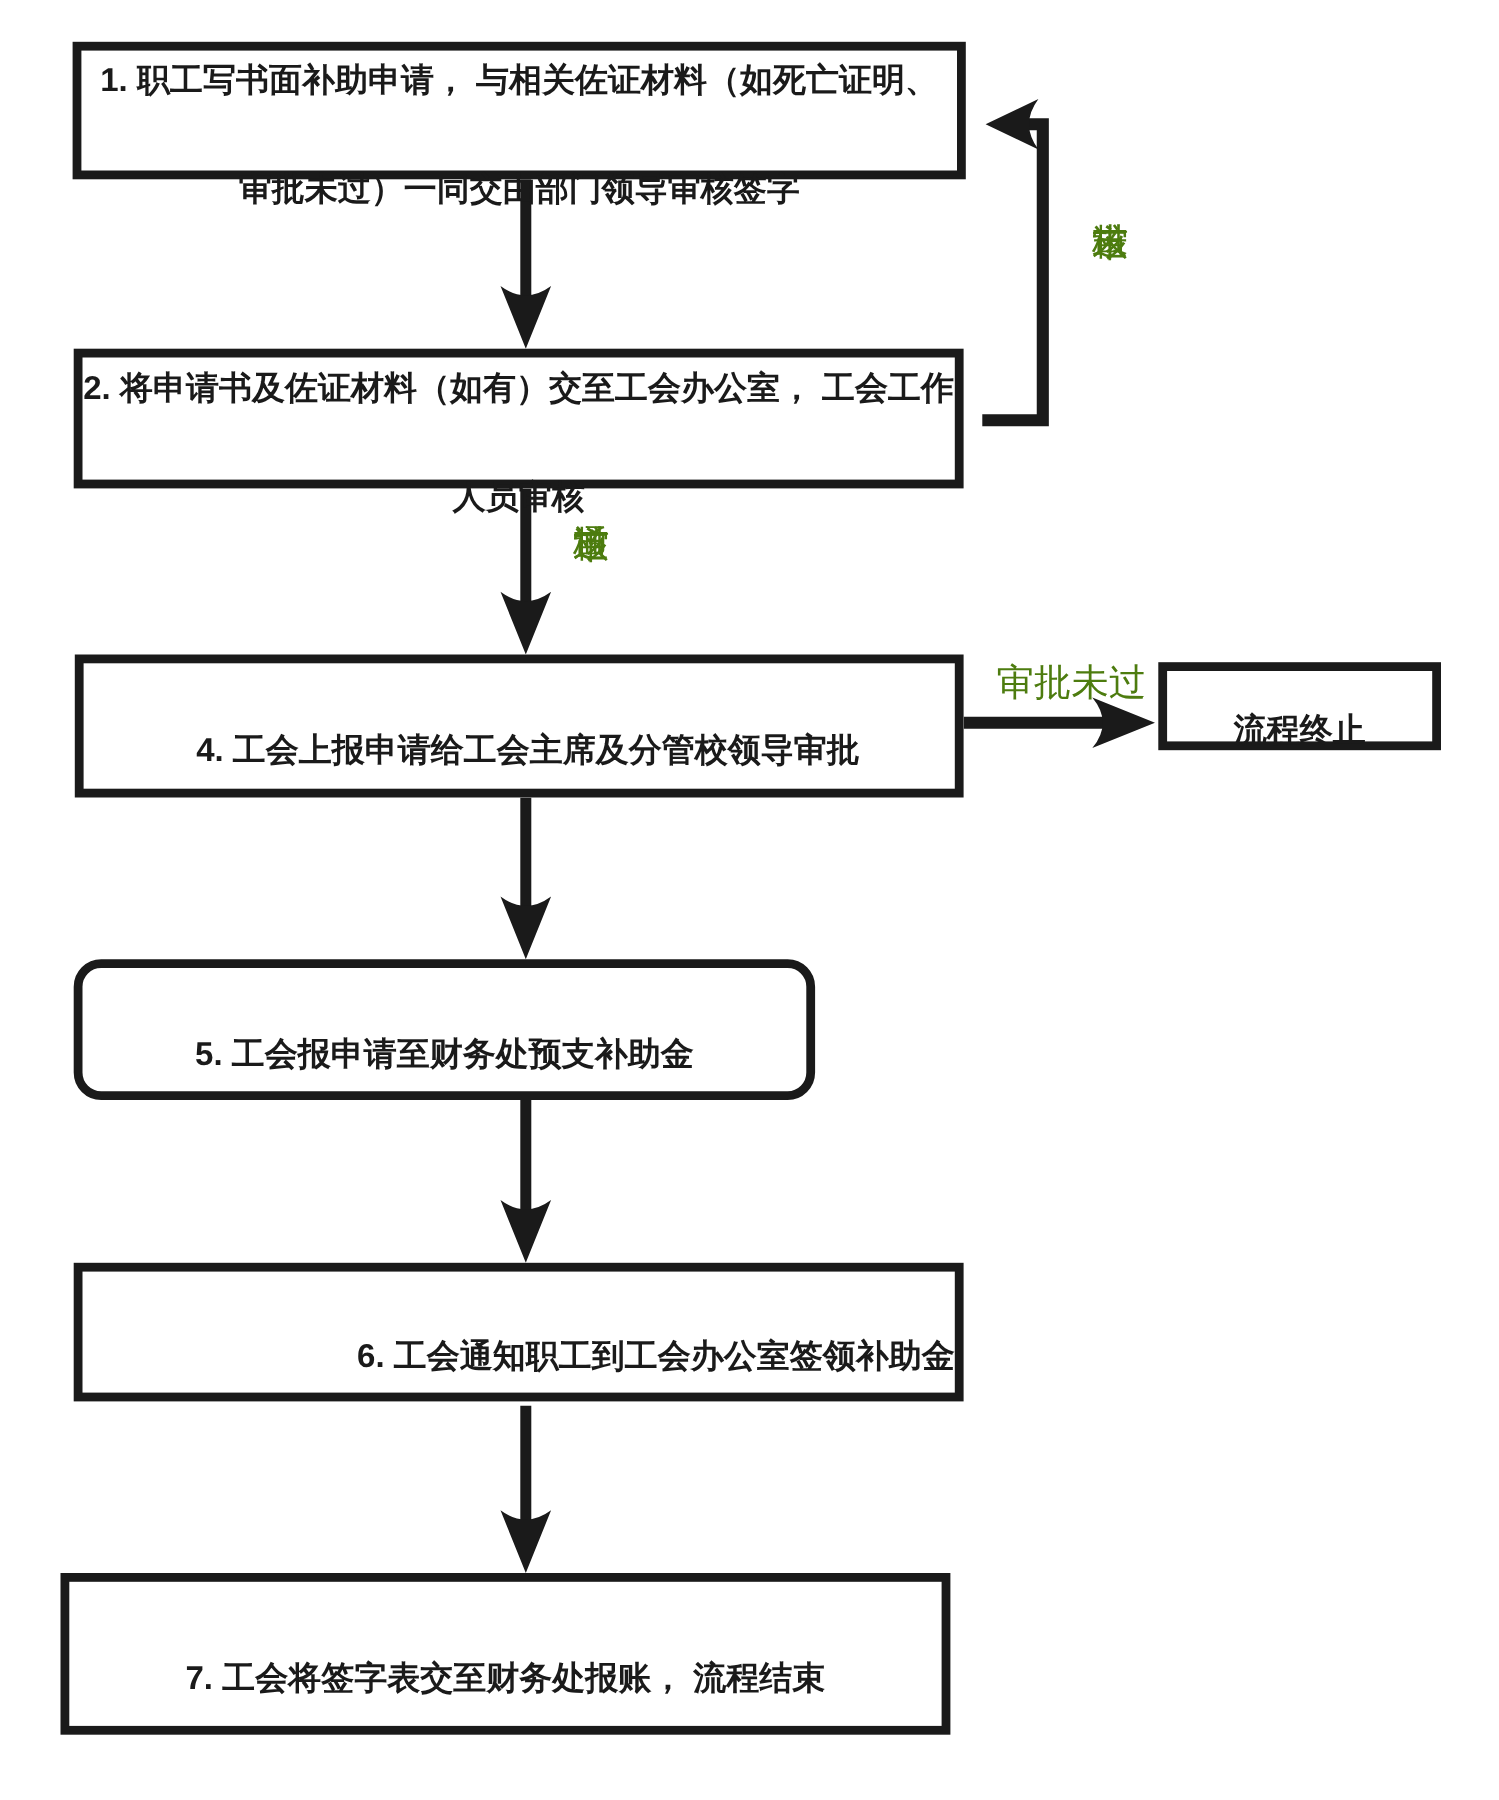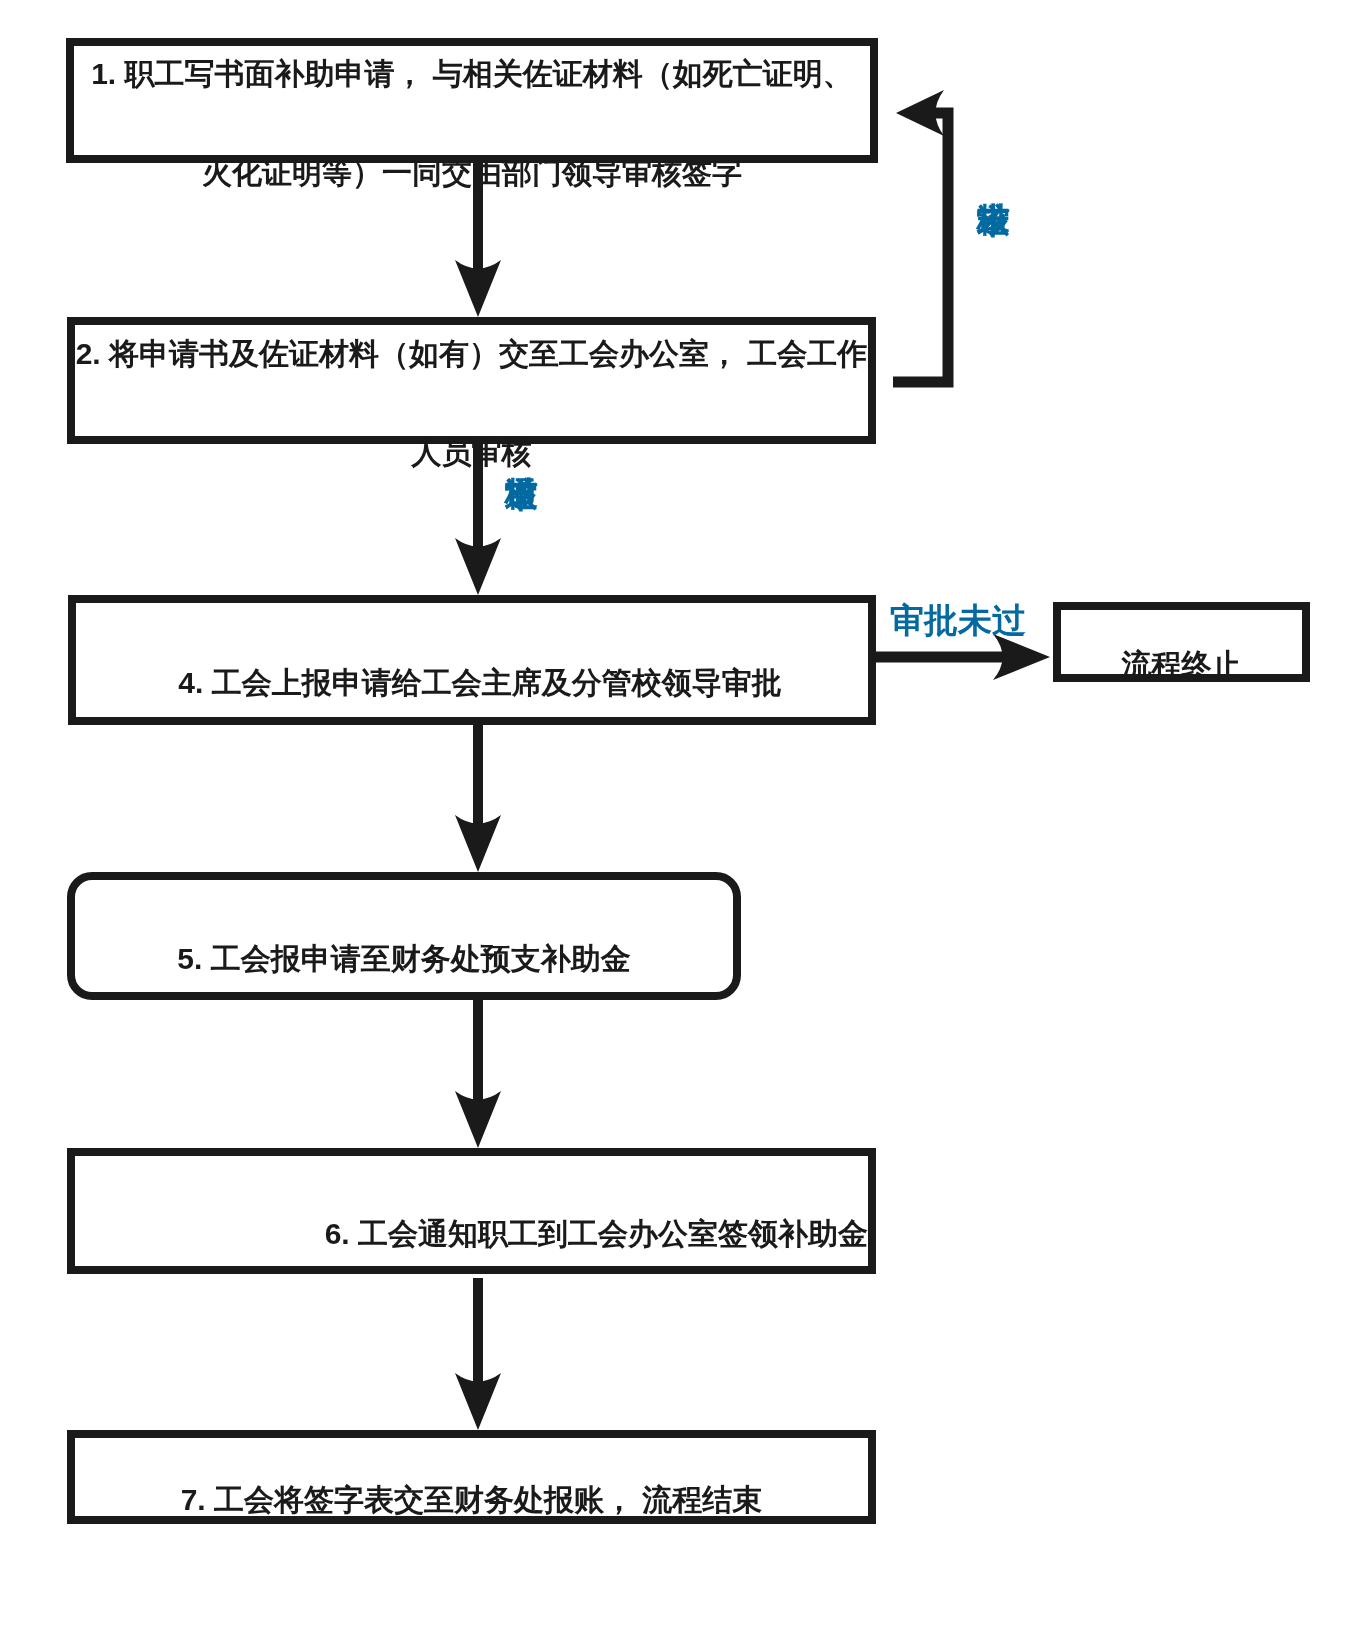--- a/index.html
+++ b/index.html
@@ -31,24 +31,25 @@
     line-height: 54px;
     color: #1a1a1a;
     z-index: 2;
   }
   .node .line {
     white-space: nowrap;
     margin-top: 45px;
   }
   .edge-label {
     position: absolute;
-    font-weight: bold;
-    color: #0369a1;
+    font-weight: normal;
+    color: #4d7c0f;
     z-index: 3;
     white-space: nowrap;
+    margin-left: 16px;
   }
   .edge-label.vertical {
     writing-mode: vertical-rl;
     text-orientation: upright;
     font-size: 33px;
     line-height: 1.04;
   }
   .edge-label.horizontal {
     font-size: 34px;
   }
@@ -97,41 +98,41 @@
     </g>
 
     <g>
       <line x1="876" y1="657" x2="1003" y2="657" stroke="#1a1a1a" stroke-width="11"></line>
       <path d="M 1050 657 L 993 634 Q 1012 657 993 680 Z" fill="#1a1a1a"></path>
     </g>
   </svg>
 
   <div class="node" style="left:66px; top:38px; width:812px; height:125px;">
     <div class="line">1. 职工写书面补助申请， 与相关佐证材料（如死亡证明、</div>
-    <div class="line">火化证明等）一同交由部门领导审核签字</div>
+    <div class="line">审批未过）一同交由部门领导审核签字</div>
   </div>
 
   <div class="node" style="left:67px; top:317px; width:809px; height:127px;">
     <div class="line">2. 将申请书及佐证材料（如有）交至工会办公室， 工会工作</div>
     <div class="line">人员审核</div>
   </div>
 
   <div class="node" style="left:68px; top:595px; width:808px; height:130px;padding-left:16px;">
     <div class="line">4. 工会上报申请给工会主席及分管校领导审批</div>
   </div>
 
   <div class="node" style="left:67px; top:872px; width:674px; height:128px;border-radius:25px;">
     <div class="line">5. 工会报申请至财务处预支补助金</div>
   </div>
 
   <div class="node" style="left:67px; top:1148px; width:809px; height:126px;align-items:flex-end;">
     <div class="line">6. 工会通知职工到工会办公室签领补助金</div>
   </div>
 
-  <div class="node" style="left:67px; top:1430px; width:809px; height:94px;">
+  <div class="node" style="left:55px; top:1430px; width:809px; height:147px;">
     <div class="line">7. 工会将签字表交至财务处报账， 流程结束</div>
   </div>
 
   <div class="node" style="left:1053px; top:602px; width:257px; height:80px;">
     <div class="line">流程终止</div>
   </div>
 
   <div class="edge-label vertical" style="left:976px; top:176px;">审核未过</div>
 
   <div class="edge-label vertical" style="left:504px; top:450px;">审核通过</div>

